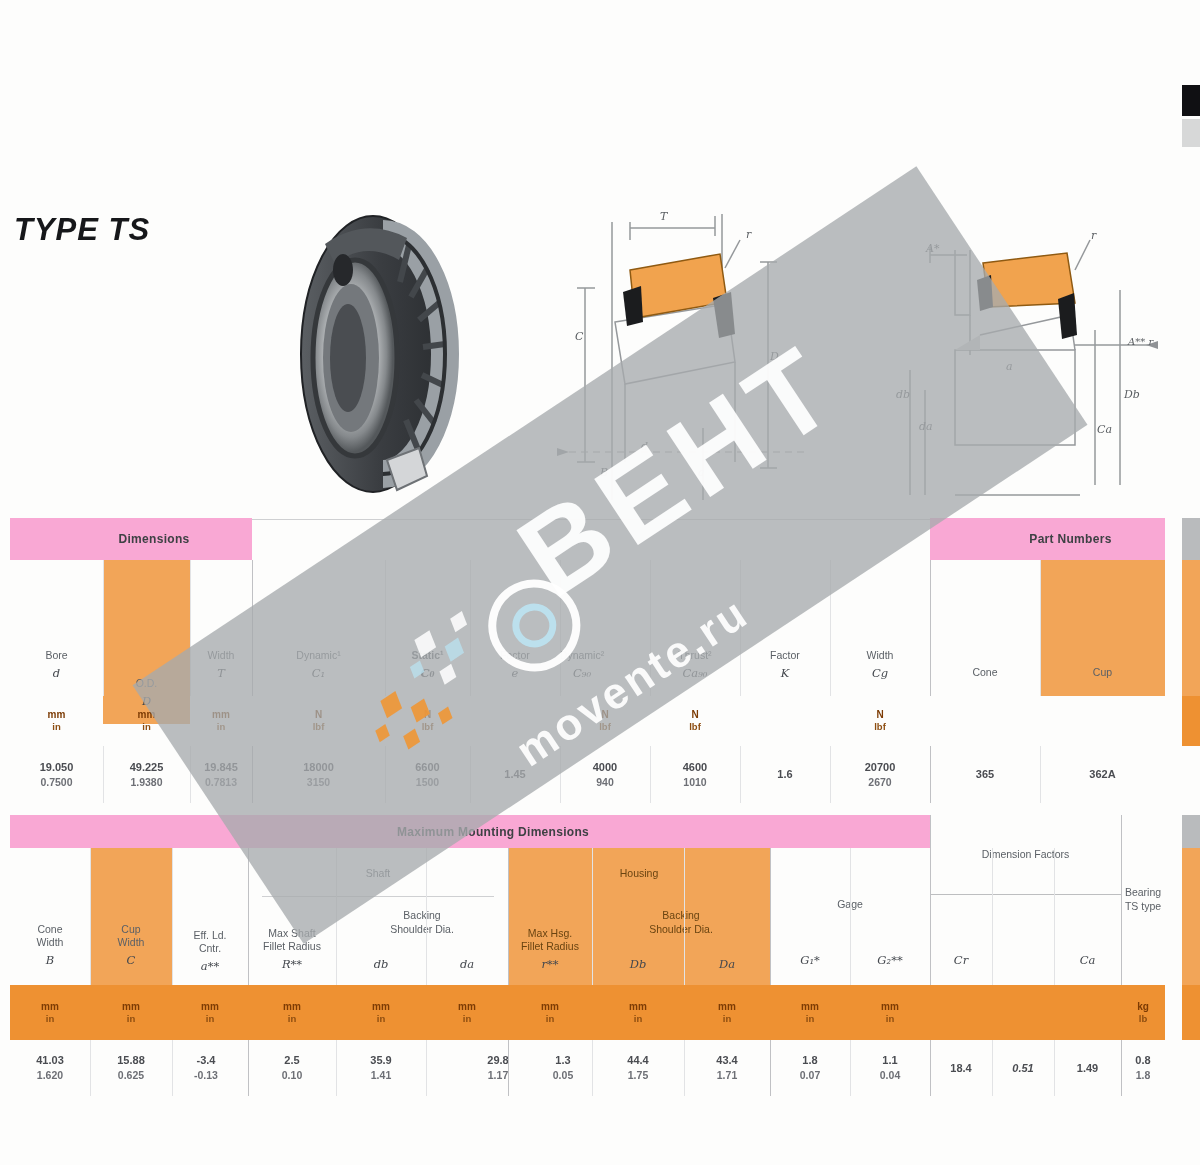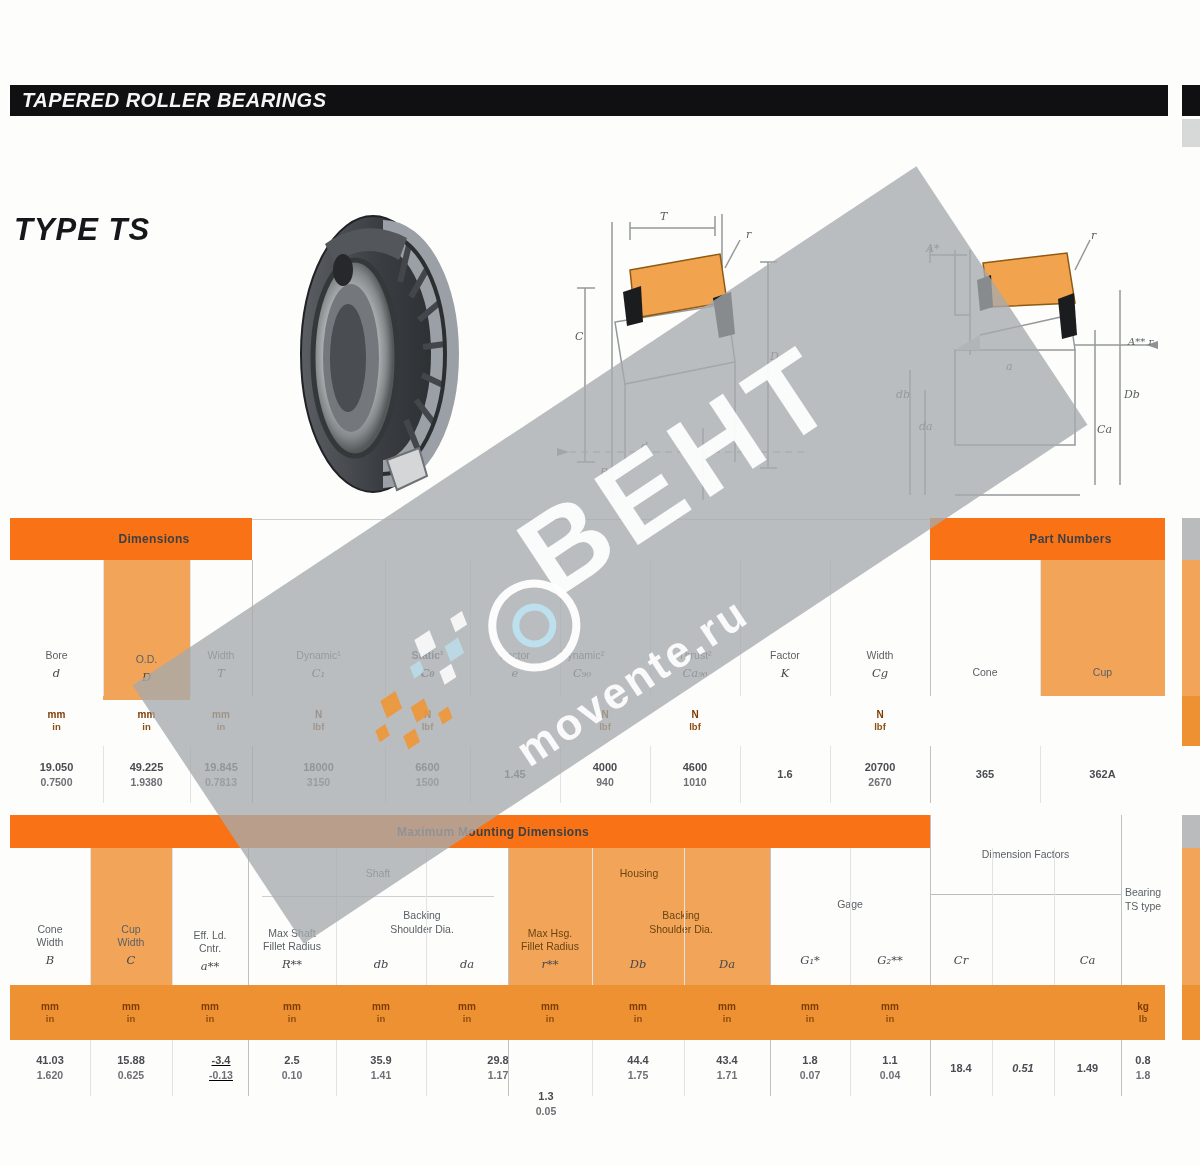--- a/index.html
+++ b/index.html
@@ -14,21 +14,21 @@
   .subbar span{color:#27282a;font-weight:bold;font-size:14.5px;letter-spacing:.4px;}
   .typets{position:absolute;left:14px;top:212px;font-size:31px;font-style:italic;font-weight:900;
           color:#16171a;letter-spacing:1px;}
 
   
   .sliver{position:absolute;left:1182px;width:18px;}
 
   
   .c{position:absolute;box-sizing:border-box;display:flex;flex-direction:column;align-items:center;
      justify-content:center;text-align:center;overflow:hidden;}
-  .grey{background:#f97316;padding-left:46px;}
+  .grey{background:#f9a8d4;padding-left:46px;}
   .greylbl{color:#3e4144;font-weight:bold;font-size:12px;letter-spacing:.3px;}
   .orangecol{background:#f2a558;}
   .unitband{background:#ee9132;}
   .hdr{font-size:10.5px;color:#5b6066;line-height:1.3;}
   .hdr-or{color:#6a4411;}
   .sym{font-family:"DejaVu Serif",serif;font-style:italic;font-size:11.5px;color:#44484e;margin-top:3px;}
   .u1{font-size:10px;font-weight:bold;color:#7c3b04;line-height:1.2;}
   .u2{font-size:9.5px;font-weight:bold;color:#8d4d10;line-height:1.2;}
   .v1{font-size:11px;font-weight:bold;color:#4a4c51;line-height:1.35;}
   .v2{font-size:10.5px;font-weight:bold;color:#6d6f75;line-height:1.35;}
@@ -55,23 +55,20 @@
   .px{position:absolute;transform:skewX(-12deg);}
   .px.w{background:rgba(255,255,255,0.85);}
   .px.b{background:rgba(186,224,238,0.8);}
   .px.o{background:rgba(240,150,52,0.9);}
 </style>
 </head>
 <body>
 
 <div class="page">
 
-  <div class="topbar">
-    <span>TAPERED ROLLER BEARINGS</span>
-  </div>
 
   <div class="sliver" style="top:85px;height:31px;background:#101013;"></div>
   <div class="sliver" style="top:119px;height:28px;background:#d7d8d8;"></div>
   <div class="sliver" style="top:518px;height:42px;background:#b9bbbd;"></div>
   <div class="sliver" style="top:560px;height:136px;background:#f2a558;"></div>
   <div class="sliver" style="top:696px;height:50px;background:#ee9132;"></div>
   <div class="sliver" style="top:815px;height:33px;background:#b9bbbd;"></div>
   <div class="sliver" style="top:848px;height:137px;background:#f2a558;"></div>
   <div class="sliver" style="top:985px;height:55px;background:#ee9132;"></div>
 
@@ -194,21 +191,21 @@
         <div class="sym">d</div>
       </div>
       <div class="c " style="left: 10px; top: 696px; width: 93px; height: 50px;">
         <div class="u1">mm</div>
         <div class="u2">in</div>
       </div>
       <div class="c " style="left: 10px; top: 746px; width: 93px; height: 57px;">
         <div class="v1">19.050</div>
         <div class="v2">0.7500</div>
       </div>
-      <div class="c orangecol" style="left: 103px; top: 560px; width: 87px; height: 140px; justify-content: flex-end; padding-bottom: 16px;">
+      <div class="c orangecol" style="left: 103px; top: 560px; width: 87px; height: 164px; justify-content: flex-end; padding-bottom: 16px;">
         <div class="hdr">O.D.</div>
         <div class="sym">D</div>
       </div>
       <div class="c " style="left: 103px; top: 696px; width: 87px; height: 50px;">
         <div class="u1">mm</div>
         <div class="u2">in</div>
       </div>
       <div class="c " style="left: 103px; top: 746px; width: 87px; height: 57px;">
         <div class="v1">49.225</div>
         <div class="v2">1.9380</div>
@@ -435,21 +432,21 @@
         <div class="u2">in</div>
       </div>
       <div class="c " style="left: 90px; top: 1040px; width: 82px; height: 56px;">
         <div class="v1">15.88</div>
         <div class="v2">0.625</div>
       </div>
       <div class="c " style="left: 172px; top: 985px; width: 76px; height: 55px;">
         <div class="u1">mm</div>
         <div class="u2">in</div>
       </div>
-      <div class="c " style="left: 183px; top: 1040px; width: 76px; height: 56px; text-decoration: underline;">
+      <div class="c " style="left: 168px; top: 1040px; width: 76px; height: 56px;">
         <div class="v1">-3.4</div>
         <div class="v2">-0.13</div>
       </div>
       <div class="c " style="left: 248px; top: 985px; width: 88px; height: 55px;">
         <div class="u1">mm</div>
         <div class="u2">in</div>
       </div>
       <div class="c " style="left: 248px; top: 1040px; width: 88px; height: 56px;">
         <div class="v1">2.5</div>
         <div class="v2">0.10</div>
@@ -467,21 +464,21 @@
         <div class="u2">in</div>
       </div>
       <div class="c " style="left: 426px; top: 1040px; width: 82px; height: 56px; margin-left: 31px;">
         <div class="v1">29.8</div>
         <div class="v2">1.17</div>
       </div>
       <div class="c " style="left: 508px; top: 985px; width: 84px; height: 55px;">
         <div class="u1">mm</div>
         <div class="u2">in</div>
       </div>
-      <div class="c " style="left: 504px; top: 1040px; width: 84px; height: 56px; margin-top: 36px;">
+      <div class="c " style="left: 521px; top: 1040px; width: 84px; height: 56px;">
         <div class="v1">1.3</div>
         <div class="v2">0.05</div>
       </div>
       <div class="c " style="left: 592px; top: 985px; width: 92px; height: 55px;">
         <div class="u1">mm</div>
         <div class="u2">in</div>
       </div>
       <div class="c " style="left: 592px; top: 1040px; width: 92px; height: 56px;">
         <div class="v1">44.4</div>
         <div class="v2">1.75</div>

